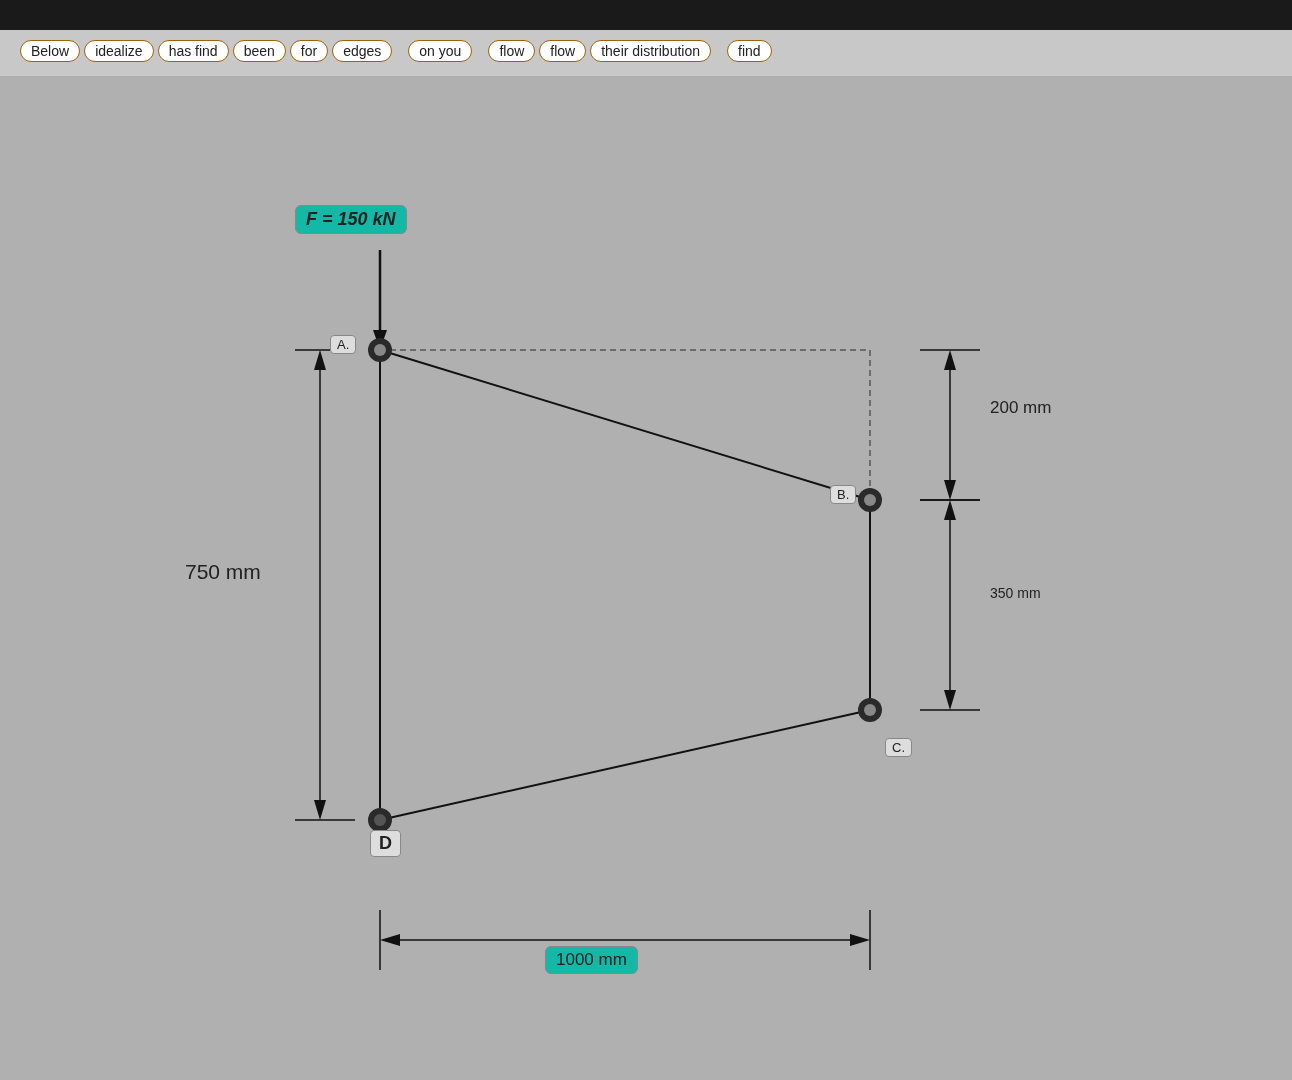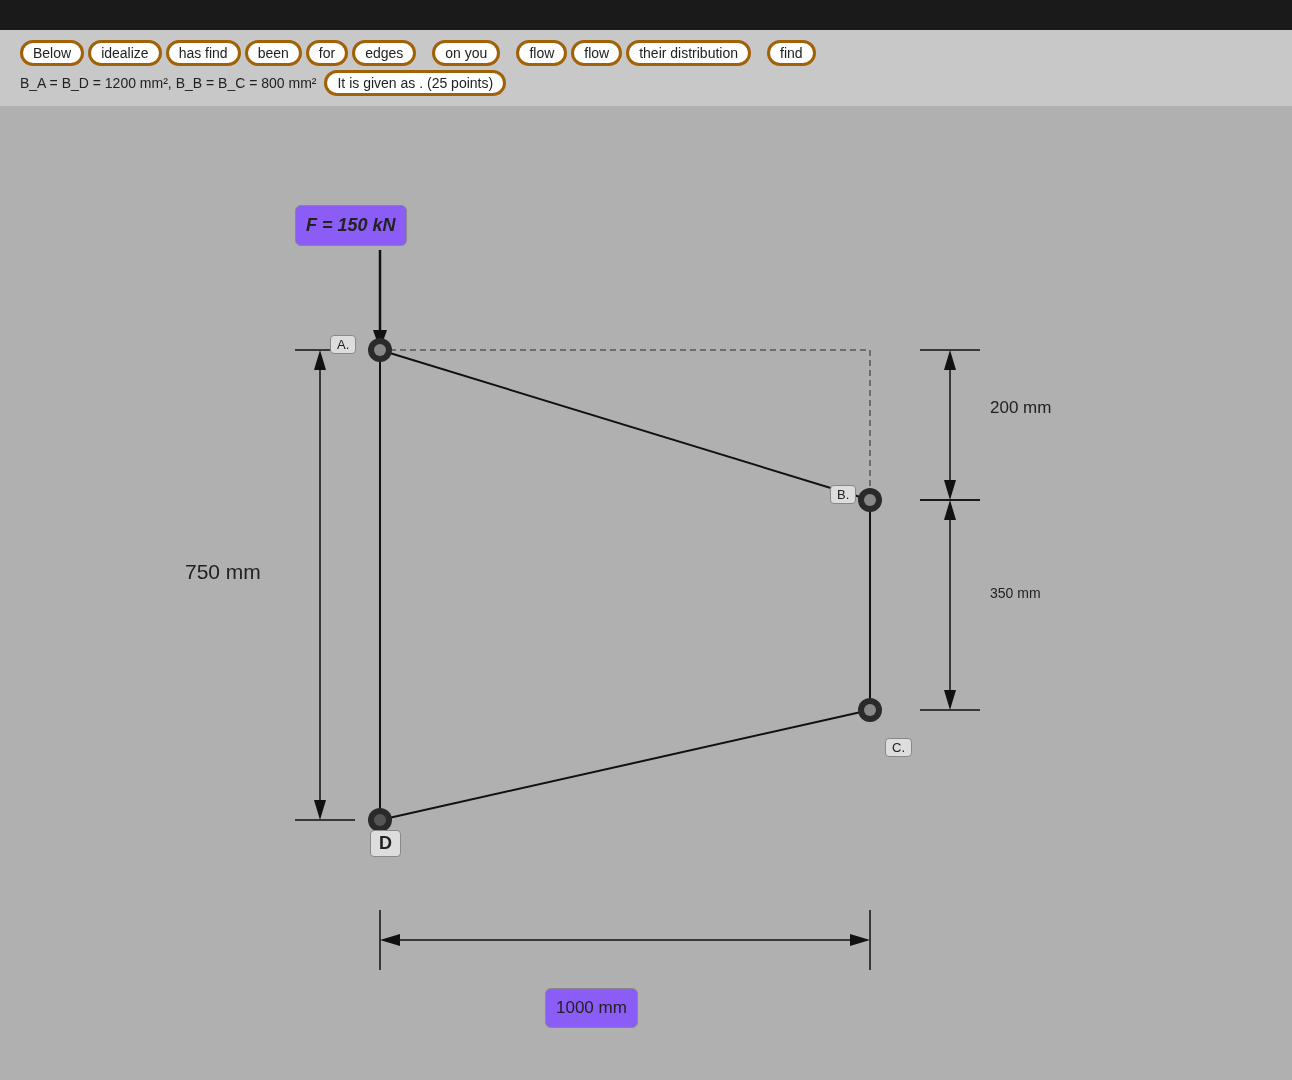--- a/index.html
+++ b/index.html
@@ -34,21 +34,21 @@
       gap: 4px;
       margin-bottom: 4px;
     }
     .header-row2 {
       display: flex;
       align-items: center;
       gap: 8px;
     }
     .tag {
       background: white;
-      border: 3px solid #a16207;
+      border: 1px solid #a16207;
       border-radius: 14px;
       padding: 2px 10px;
       font-size: 14px;
       color: #222;
     }
     .tag-plain {
       font-size: 14px;
       color: #222;
       padding: 2px 4px;
     }
@@ -61,24 +61,24 @@
     }
     svg.diagram {
       position: absolute;
       top: 0;
       left: 0;
       width: 1292px;
       height: 960px;
     }
     .label-box {
       position: absolute;
-      background: #8b5cf6;
+      background: #14b8a6;
       border: 1px solid #888;
       border-radius: 6px;
-      padding: 9px 10px;
+      padding: 3px 10px;
       font-size: 16px;
       color: #222;
     }
     .label-plain {
       position: absolute;
       font-size: 21px;
       color: #222;
     }
     .node-label {
       position: absolute;
@@ -104,24 +104,20 @@
     <span class="tag">for</span>
     <span class="tag">edges</span>
     <span class="tag-plain"></span>
     <span class="tag">on you</span>
     <span class="tag-plain"></span>
     <span class="tag">flow</span>
     <span class="tag">flow</span>
     <span class="tag">their distribution</span>
     <span class="tag-plain"></span>
     <span class="tag">find</span>
-  </div>
-  <div class="header-row2">
-    <span style="font-size:14px; color:#222;">B_A = B_D = 1200 mm², B_B = B_C = 800 mm²</span>
-    <span class="tag" style="font-size:14px;">It is given as . (25 points)</span>
   </div>
 </div>
 
 <div class="diagram-area">
   <svg class="diagram" viewBox="0 0 1292 960">
 
     <line x1="380" y1="230" x2="870" y2="230" stroke="#555" stroke-width="1.5" stroke-dasharray="6,4"></line>
 
     <line x1="870" y1="230" x2="870" y2="590" stroke="#555" stroke-width="1.5" stroke-dasharray="6,4"></line>
 
@@ -181,14 +177,14 @@
   <div class="label-box" style="left: 295px; top: 85px; font-size: 18px; font-style: italic; font-weight: bold;">F = 150 kN</div>
 
   <div class="node-label" style="left: 330px; top: 215px;">A.</div>
   <div class="node-label" style="left: 830px; top: 365px;">B.</div>
   <div class="node-label" style="left: 885px; top: 618px;">C.</div>
   <div class="node-label" style="left: 370px; top: 710px; font-size:18px; font-weight:bold; border-radius:4px; padding:2px 8px;">D</div>
 
   <div class="label-plain" style="left: 185px; top: 440px;">750 mm</div>
   <div class="label-plain" style="left: 990px; top: 278px; font-size:17px;">200 mm</div>
   <div class="label-plain" style="left: 990px; top: 465px; font-size:14px;">350 mm</div>
-  <div class="label-box" style="left: 545px; top: 868px; font-size:17px;">1000 mm</div>
+  <div class="label-box" style="left: 545px; top: 826px; font-size:17px;">1000 mm</div>
 </div>
 
 </body></html>

